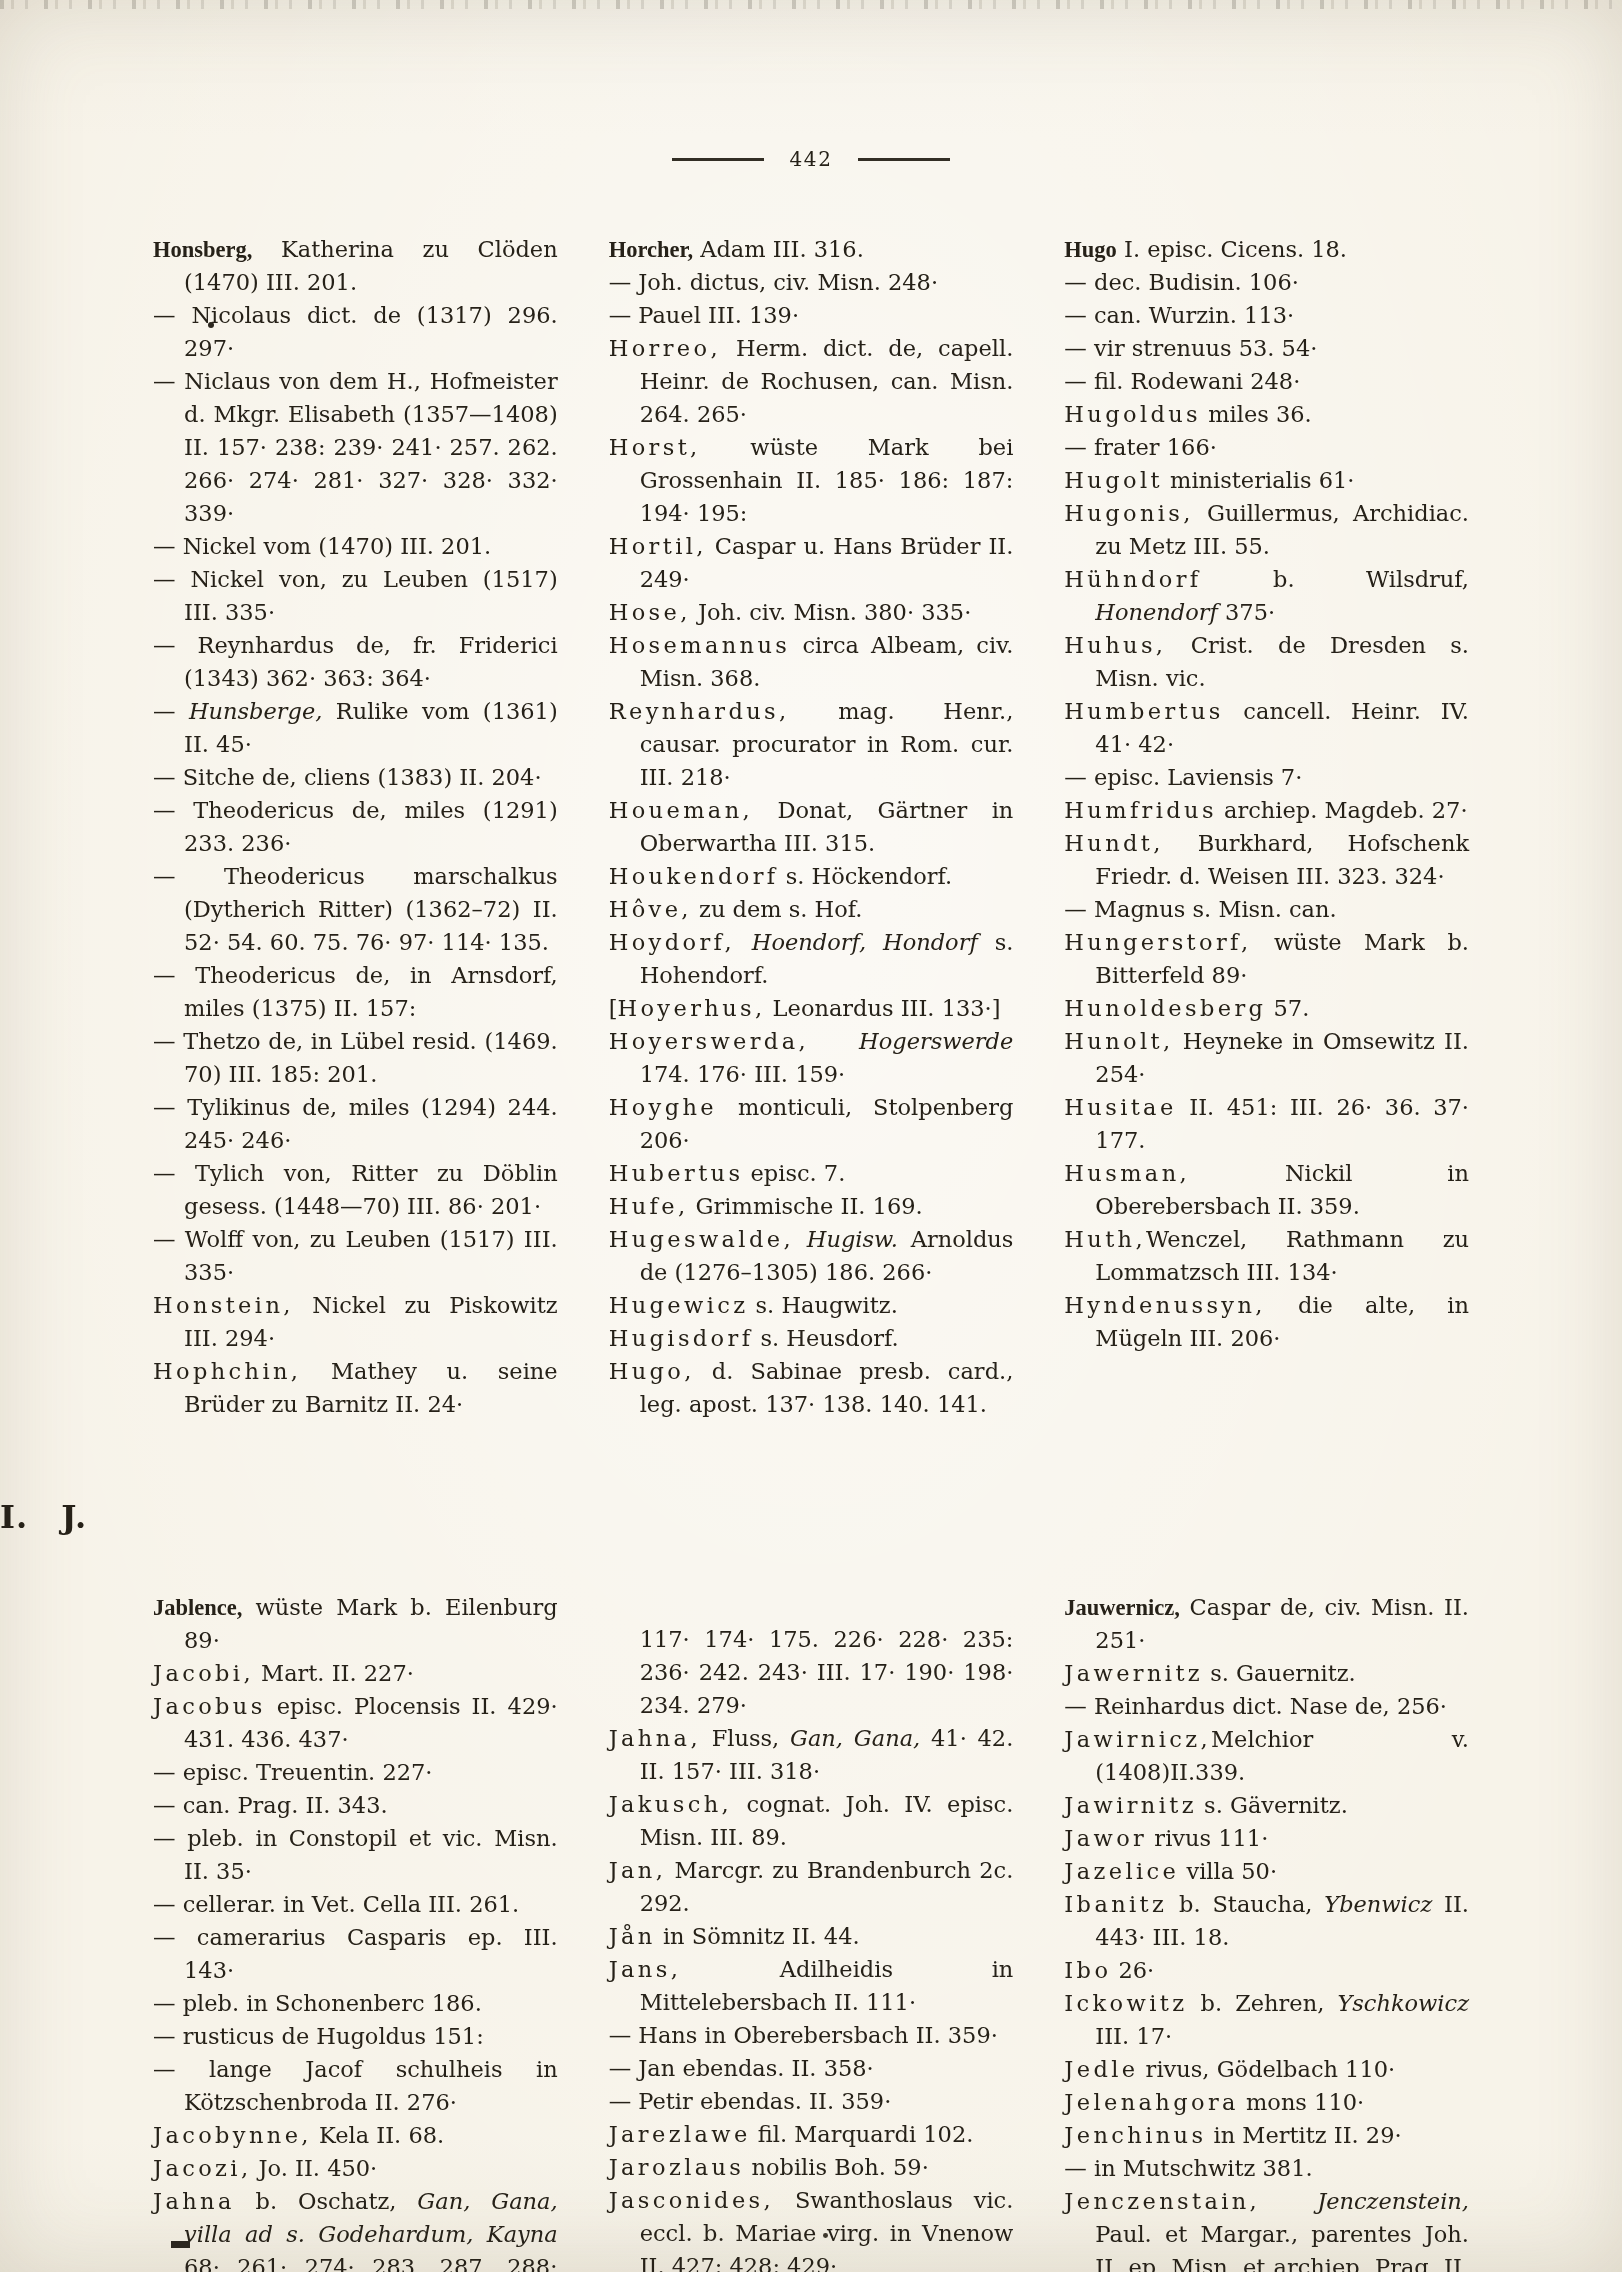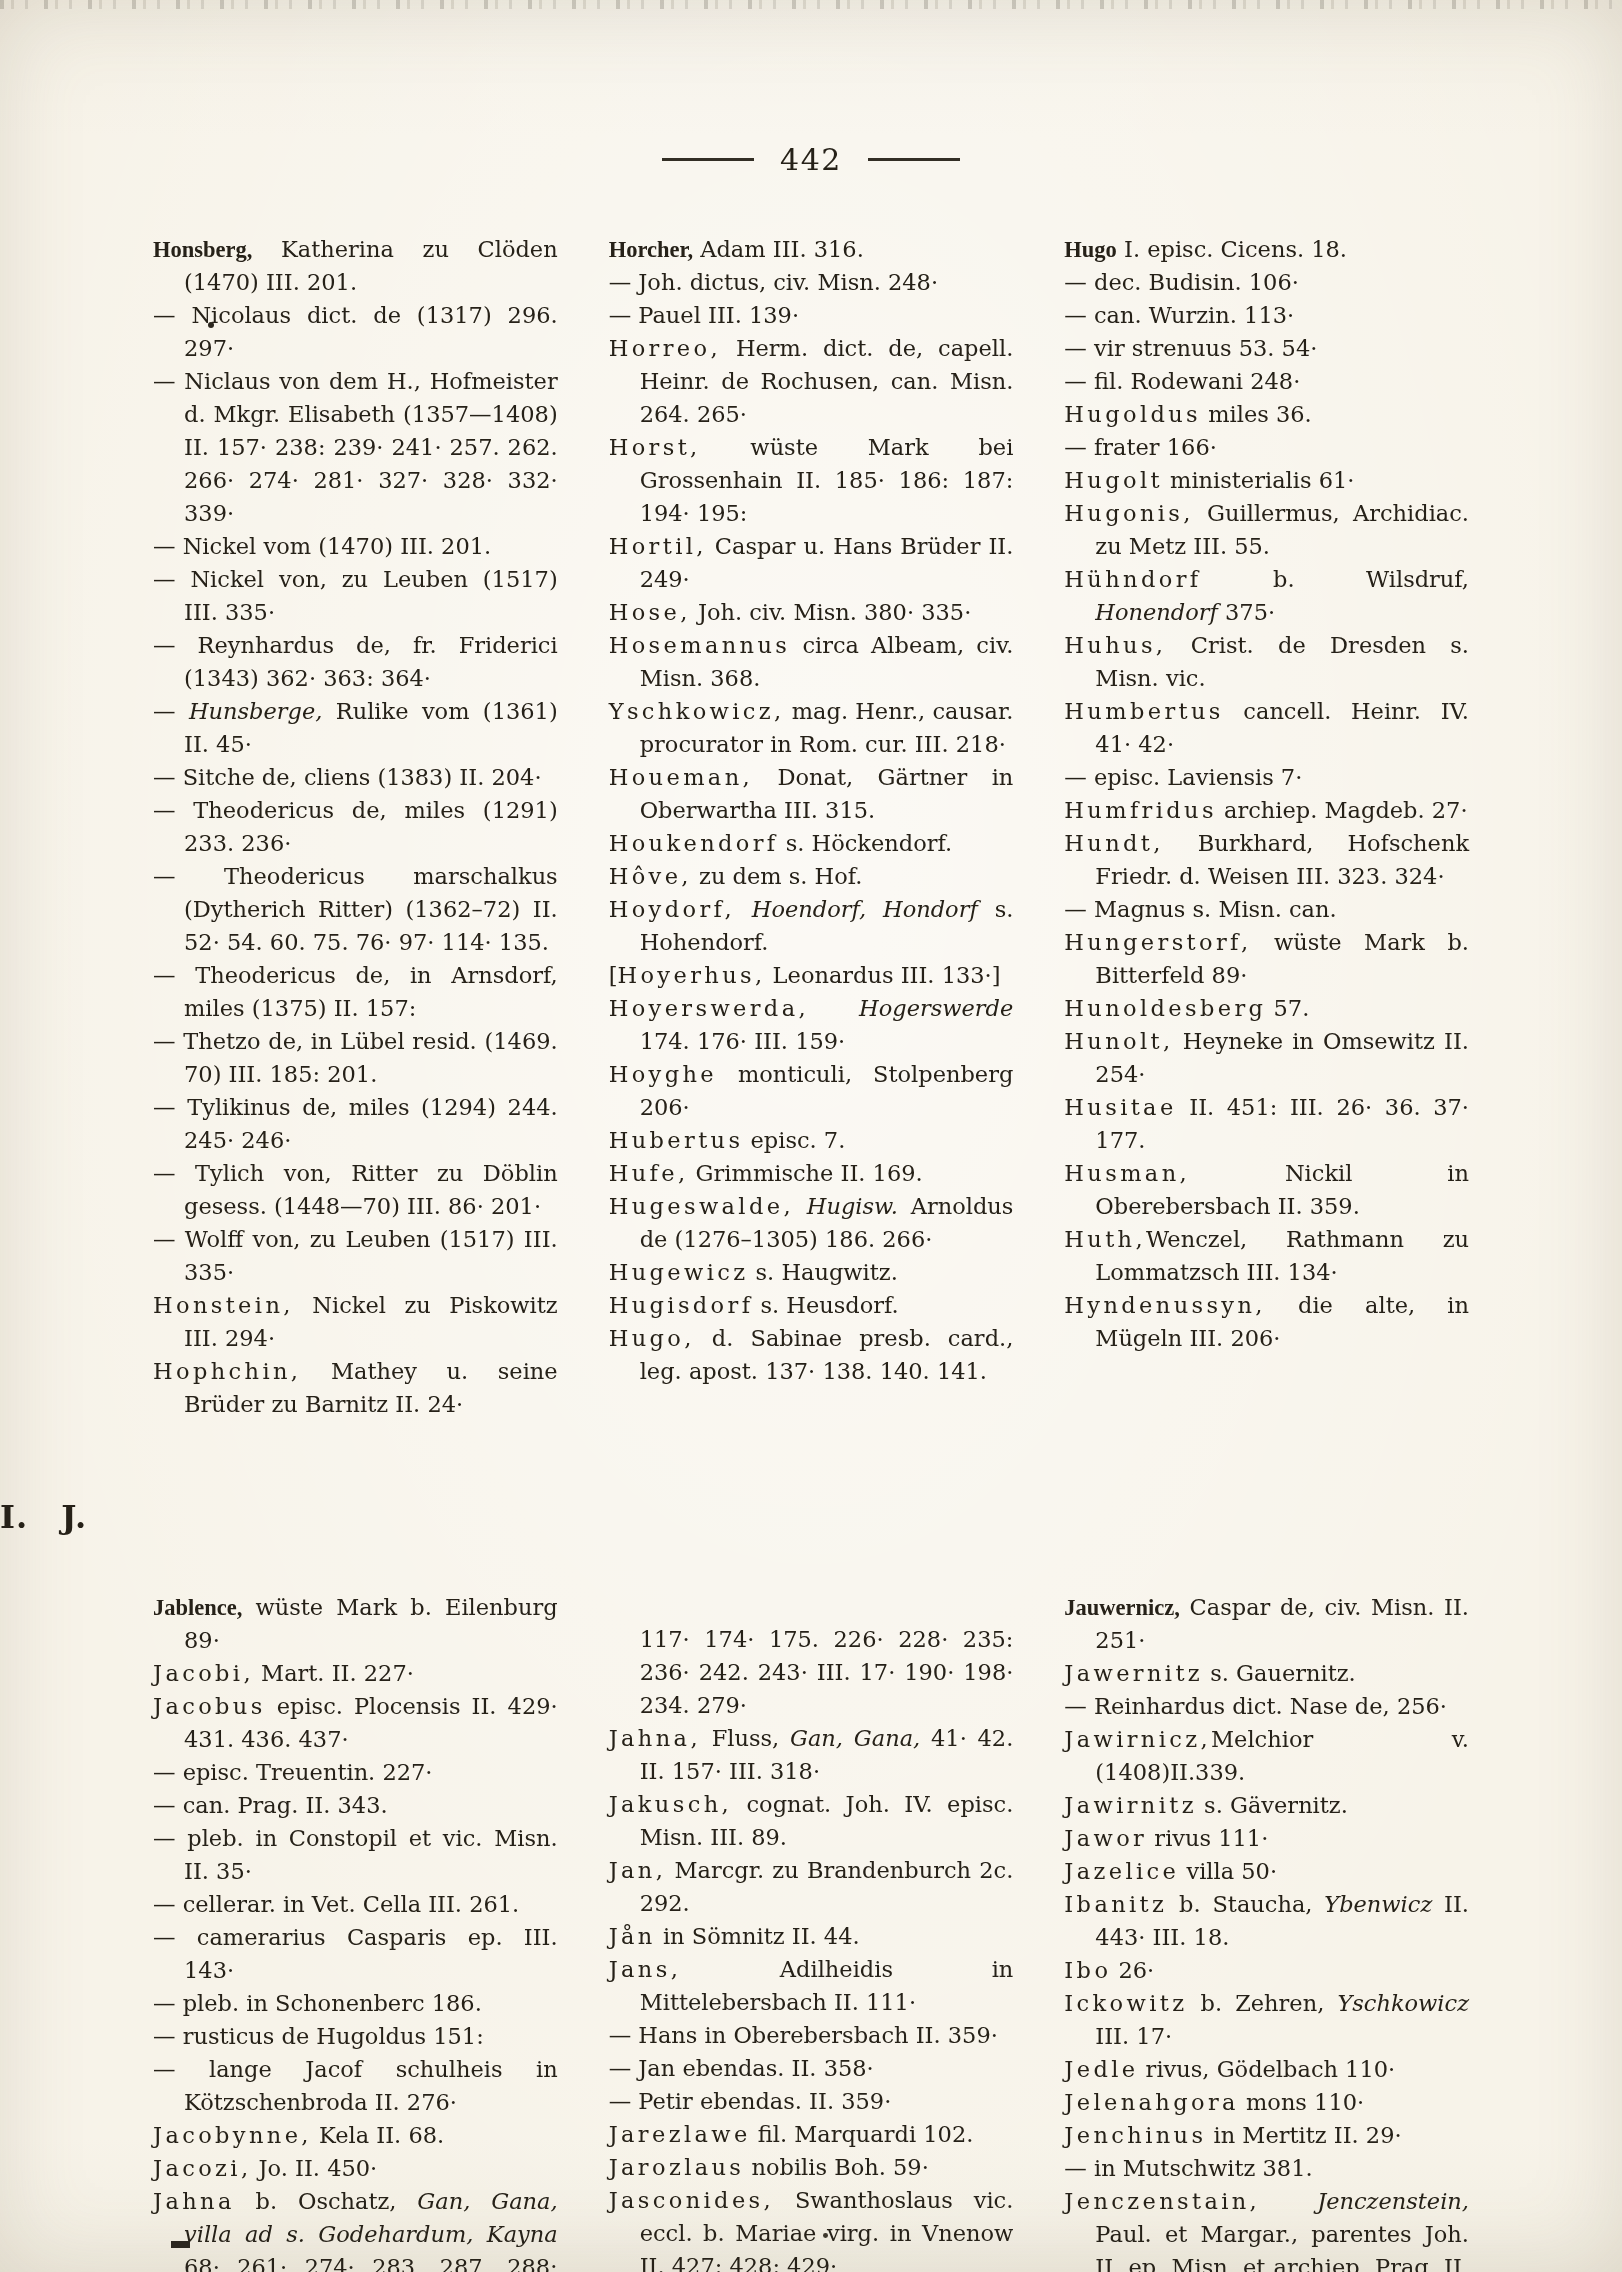--- a/index.html
+++ b/index.html
@@ -35,21 +35,21 @@
   }
 
   .header {
     display: flex;
     justify-content: center;
     align-items: center;
     gap: 26px;
     padding-top: 143px;
   }
   .rule { width: 92px; height: 2.1px; background: #332e25; }
-  .pagenum { font-size: 30px; letter-spacing: 1.6px; }
+  .pagenum { font-size: 20px; letter-spacing: 1.6px; }
 
   .columns {
     display: flex;
     justify-content: center;
     gap: 51px;
     padding: 0 153px;
     margin-top: 57px;
   }
   .col { width: 405px; }
 
@@ -112,21 +112,21 @@
       </div>
       <div class="col">
         <p class="entry"><span class="hw-bold">Horcher,</span><span> Adam III. 316.</span></p>
         <p class="entry"><span>— Joh. dictus, civ. Misn. 248·</span></p>
         <p class="entry"><span>— Pauel III. 139·</span></p>
         <p class="entry"><span class="hw-spaced">Horreo,</span><span> Herm. dict. de, capell. Heinr. de Rochusen, can. Misn. 264. 265·</span></p>
         <p class="entry"><span class="hw-spaced">Horst,</span><span> wüste Mark bei Grossenhain II. 185· 186: 187: 194· 195:</span></p>
         <p class="entry"><span class="hw-spaced">Hortil,</span><span> Caspar u. Hans Brüder II. 249·</span></p>
         <p class="entry"><span class="hw-spaced">Hose,</span><span> Joh. civ. Misn. 380· 335·</span></p>
         <p class="entry"><span class="hw-spaced">Hosemannus</span><span> circa Albeam, civ. Misn. 368.</span></p>
-        <p class="entry"><span class="hw-spaced">Yschkowicz,</span><span> mag. Henr., causar. procurator in Rom. cur. III. 218·</span></p>
+        <p class="entry"><span class="hw-spaced">Reynhardus,</span><span> mag. Henr., causar. procurator in Rom. cur. III. 218·</span></p>
         <p class="entry"><span class="hw-spaced">Houeman,</span><span> Donat, Gärtner in Oberwartha III. 315.</span></p>
         <p class="entry"><span class="hw-spaced">Houkendorf</span><span> s. Höckendorf.</span></p>
         <p class="entry"><span class="hw-spaced">Hôve,</span><span> zu dem s. Hof.</span></p>
         <p class="entry"><span class="hw-spaced">Hoydorf,</span><span class="it"> Hoendorf, Hondorf</span><span> s. Hohendorf.</span></p>
         <p class="entry"><span>[</span><span class="hw-spaced">Hoyerhus,</span><span> Leonardus III. 133·]</span></p>
         <p class="entry"><span class="hw-spaced">Hoyerswerda,</span><span class="it"> Hogerswerde</span><span> 174. 176· III. 159·</span></p>
         <p class="entry"><span class="hw-spaced">Hoyghe</span><span> monticuli, Stolpenberg 206·</span></p>
         <p class="entry"><span class="hw-spaced">Hubertus</span><span> episc. 7.</span></p>
         <p class="entry"><span class="hw-spaced">Hufe,</span><span> Grimmische II. 169.</span></p>
         <p class="entry"><span class="hw-spaced">Hugeswalde,</span><span class="it"> Hugisw.</span><span> Arnoldus de (1276–1305) 186. 266·</span></p>

